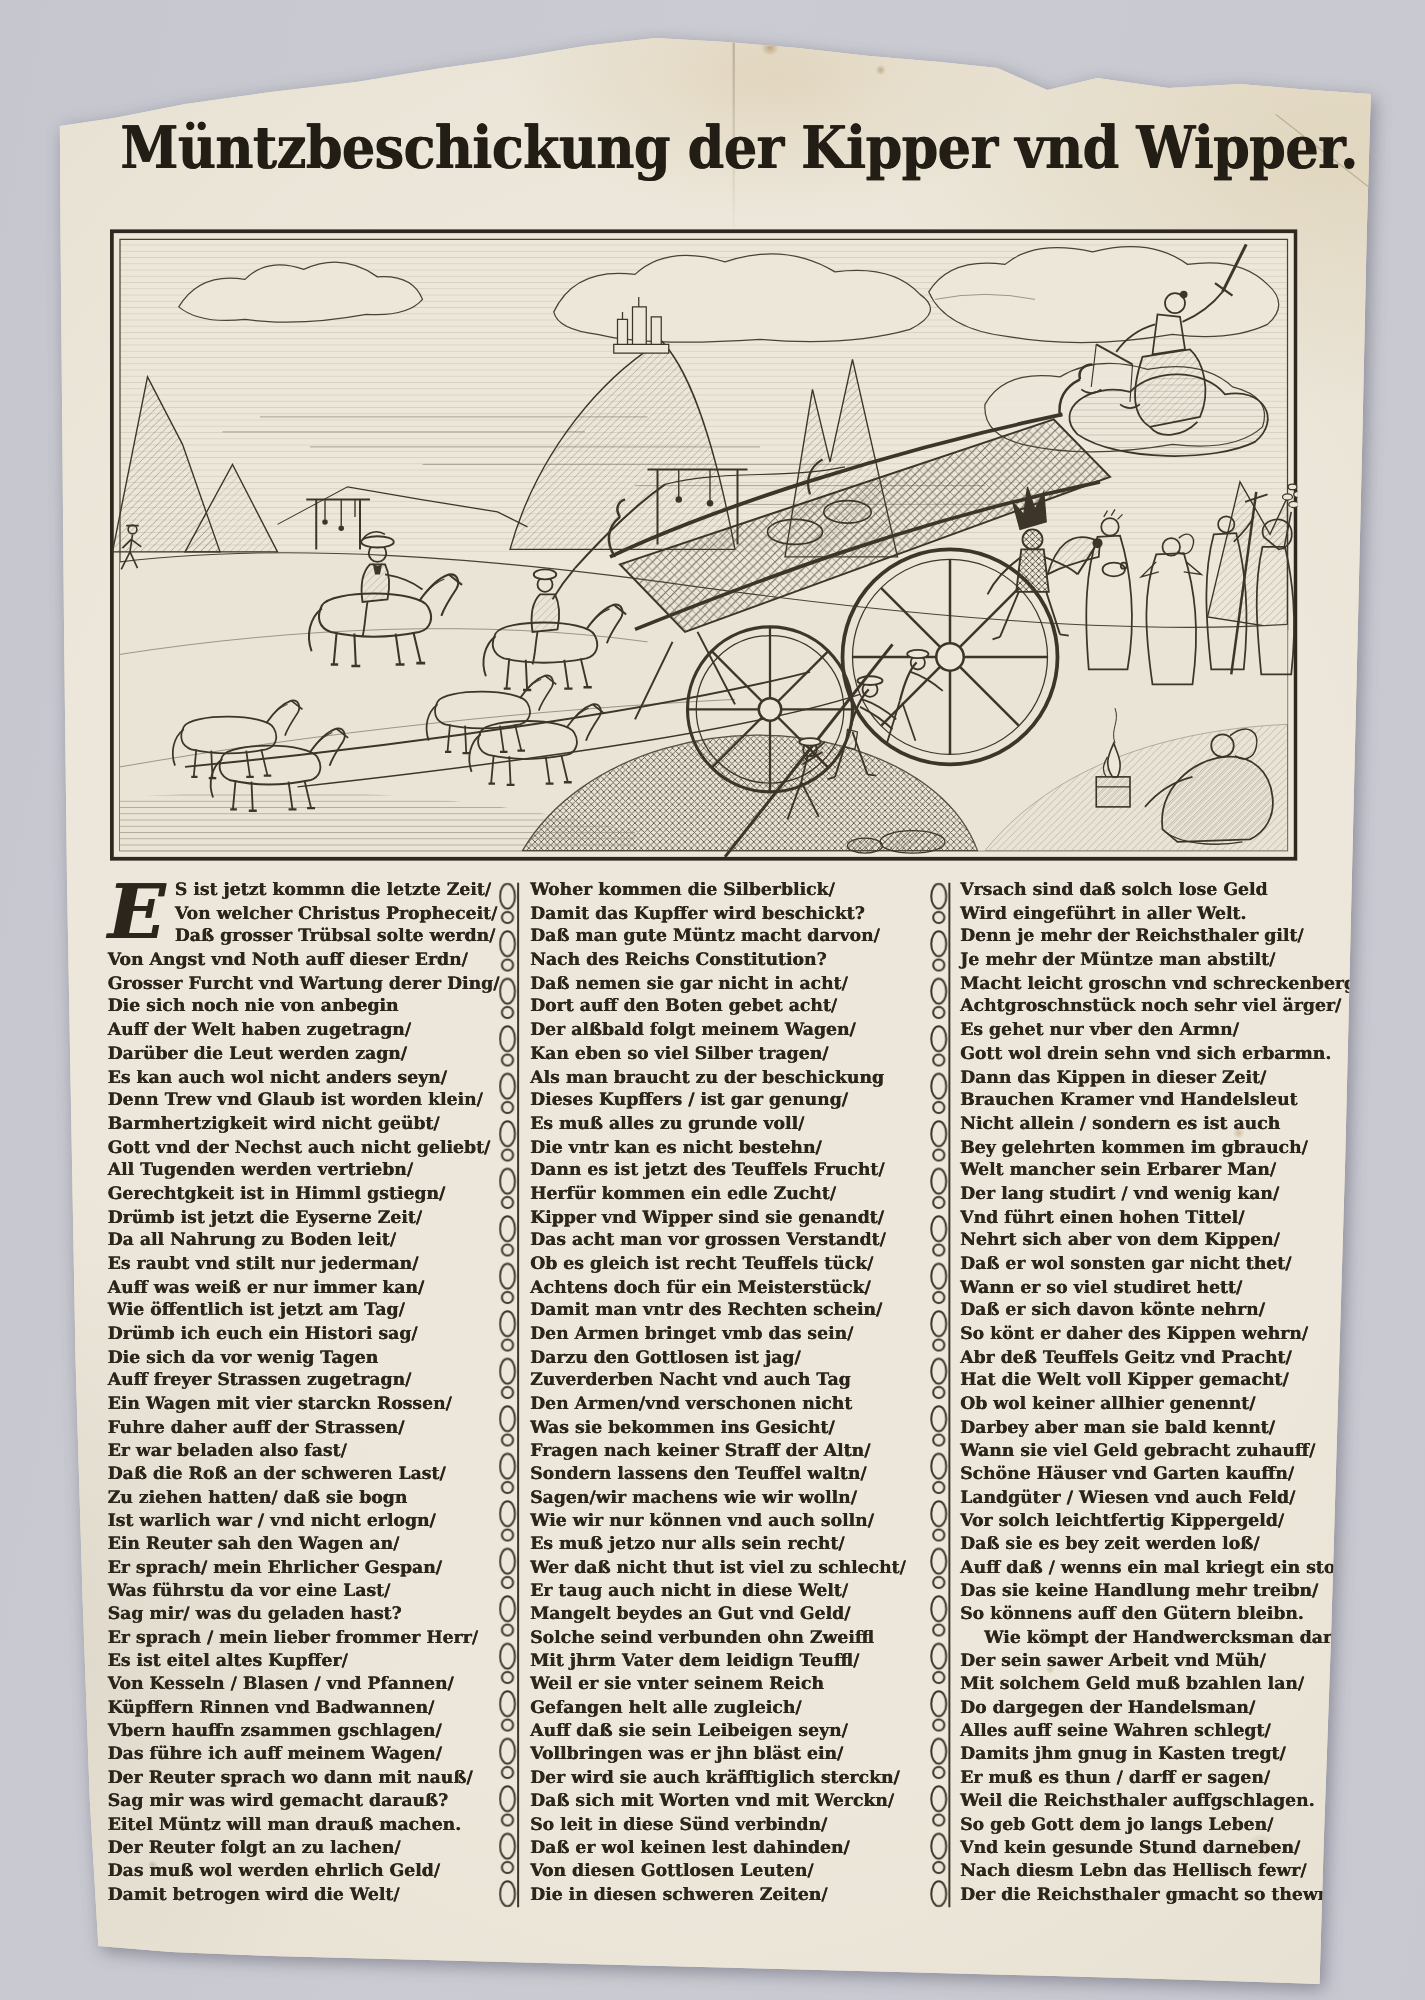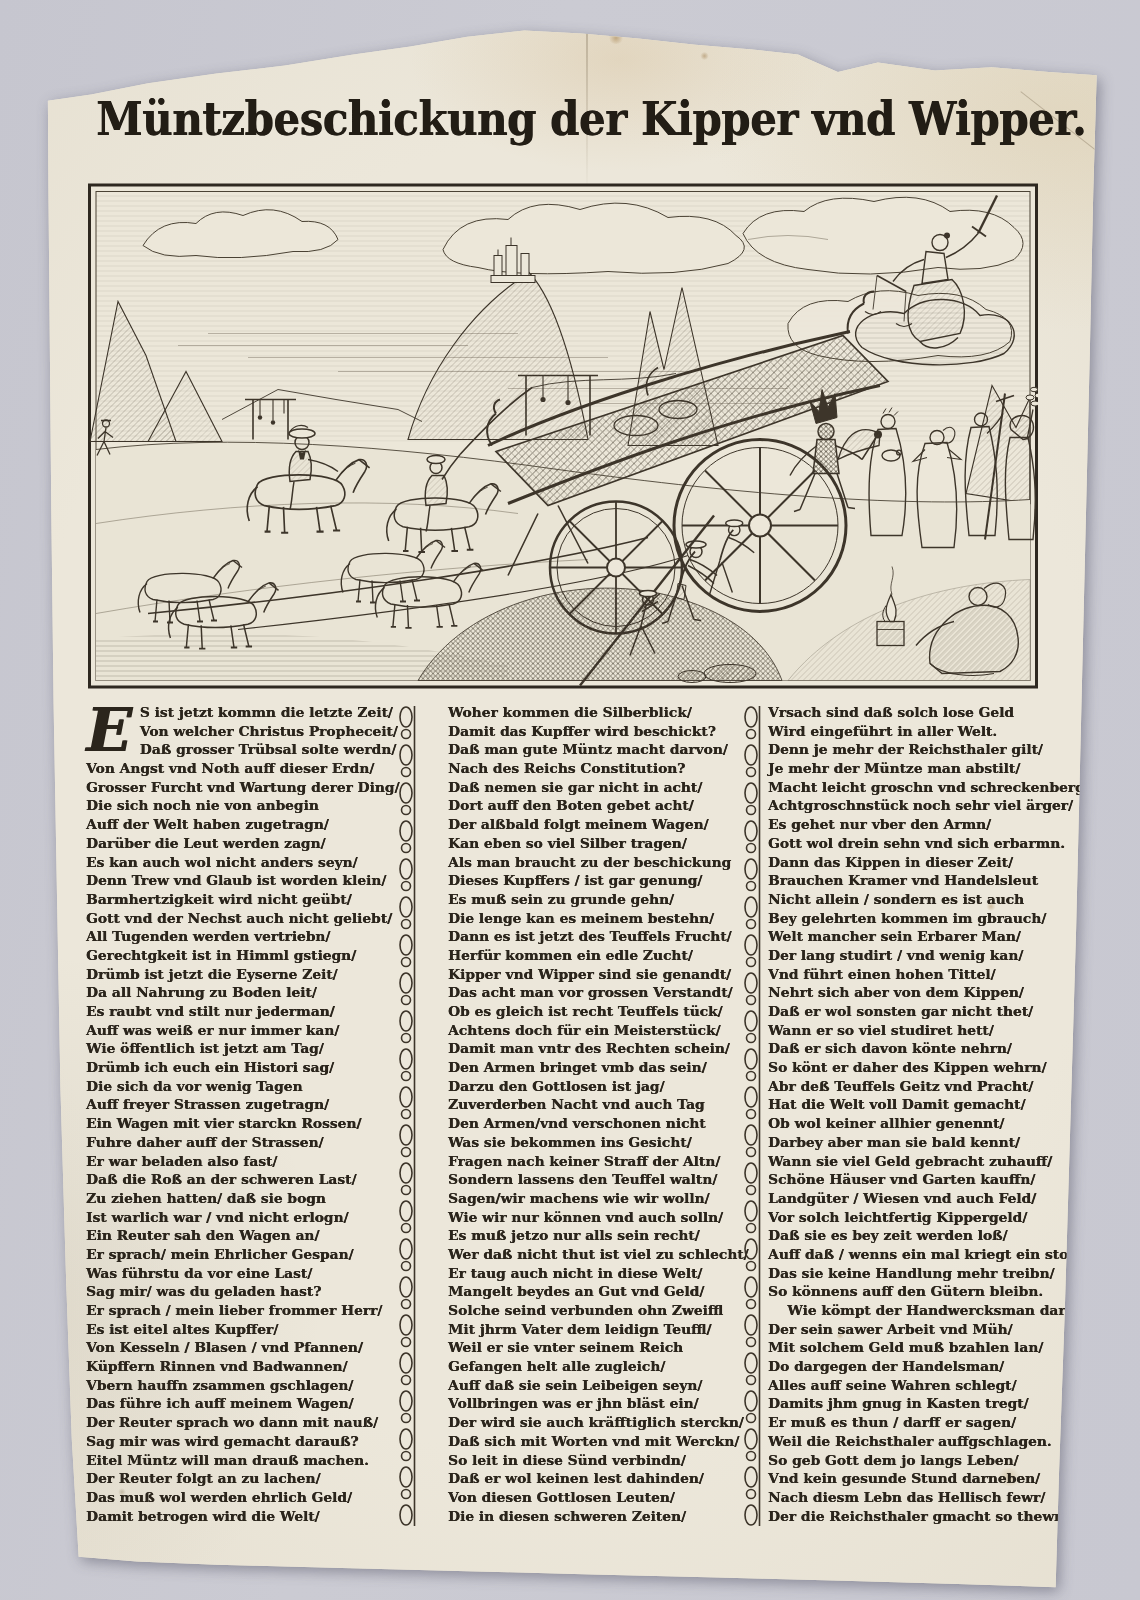--- a/index.html
+++ b/index.html
@@ -45,21 +45,21 @@
     text-shadow:.6px 0 0 #221d15;
     white-space:nowrap;
   }
   .engraving{position:absolute;left:88px;top:183px;width:950px;height:506px;}
   .engraving svg{display:block;width:100%;height:100%;}
 
   .col{position:absolute;top:703px;width:322px;font-size:13.8px;line-height:18.7px;
     font-weight:700;color:#2b251c;}
   .col .line{white-space:pre;height:18.7px;overflow:visible;text-shadow:.3px 0 0 #2b251c;}
   .col1{left:86px;}
-  .col2{left:448px;}
+  .col2{left:424px;}
   .col3{left:768px;}
   .dropcap{float:left;font-size:60px;line-height:50px;font-style:italic;font-weight:700;
     padding:2px 8px 2px 0;color:#2b251c;text-shadow:1px 0 0 #2b251c;}
   .sep{position:absolute;top:706px;width:18px;height:820px;}
   .sep svg{display:block;width:100%;height:100%;}
 </style>
 </head>
 <body>
 
 <div class="paper-wrap">
@@ -415,22 +415,22 @@
           <div class="line">Woher kommen die Silberblick/</div>
           <div class="line">Damit das Kupffer wird beschickt?</div>
           <div class="line">Daß man gute Müntz macht darvon/</div>
           <div class="line">Nach des Reichs Constitution?</div>
           <div class="line">Daß nemen sie gar nicht in acht/</div>
           <div class="line">Dort auff den Boten gebet acht/</div>
           <div class="line">Der alßbald folgt meinem Wagen/</div>
           <div class="line">Kan eben so viel Silber tragen/</div>
           <div class="line">Als man braucht zu der beschickung</div>
           <div class="line">Dieses Kupffers / ist gar genung/</div>
-          <div class="line">Es muß sein zu grunde gehn/</div>
-          <div class="line">Die lenge kan es meinem bestehn/</div>
+          <div class="line">Es muß alles zu grunde voll/</div>
+          <div class="line">Die vntr kan es nicht bestehn/</div>
           <div class="line">Dann es ist jetzt des Teuffels Frucht/</div>
           <div class="line">Herfür kommen ein edle Zucht/</div>
           <div class="line">Kipper vnd Wipper sind sie genandt/</div>
           <div class="line">Das acht man vor grossen Verstandt/</div>
           <div class="line">Ob es gleich ist recht Teuffels tück/</div>
           <div class="line">Achtens doch für ein Meisterstück/</div>
           <div class="line">Damit man vntr des Rechten schein/</div>
           <div class="line">Den Armen bringet vmb das sein/</div>
           <div class="line">Darzu den Gottlosen ist jag/</div>
           <div class="line">Zuverderben Nacht vnd auch Tag</div>
@@ -482,21 +482,21 @@
           <div class="line">Bey gelehrten kommen im gbrauch/</div>
           <div class="line">Welt mancher sein Erbarer Man/</div>
           <div class="line">Der lang studirt / vnd wenig kan/</div>
           <div class="line">Vnd führt einen hohen Tittel/</div>
           <div class="line">Nehrt sich aber von dem Kippen/</div>
           <div class="line">Daß er wol sonsten gar nicht thet/</div>
           <div class="line">Wann er so viel studiret hett/</div>
           <div class="line">Daß er sich davon könte nehrn/</div>
           <div class="line">So könt er daher des Kippen wehrn/</div>
           <div class="line">Abr deß Teuffels Geitz vnd Pracht/</div>
-          <div class="line">Hat die Welt voll Damit gemacht/</div>
+          <div class="line">Hat die Welt voll Kipper gemacht/</div>
           <div class="line">Ob wol keiner allhier genennt/</div>
           <div class="line">Darbey aber man sie bald kennt/</div>
           <div class="line">Wann sie viel Geld gebracht zuhauff/</div>
           <div class="line">Schöne Häuser vnd Garten kauffn/</div>
           <div class="line">Landgüter / Wiesen vnd auch Feld/</div>
           <div class="line">Vor solch leichtfertig Kippergeld/</div>
           <div class="line">Daß sie es bey zeit werden loß/</div>
           <div class="line">Auff daß / wenns ein mal kriegt ein stoß/</div>
           <div class="line">Das sie keine Handlung mehr treibn/</div>
           <div class="line">So könnens auff den Gütern bleibn.</div>

